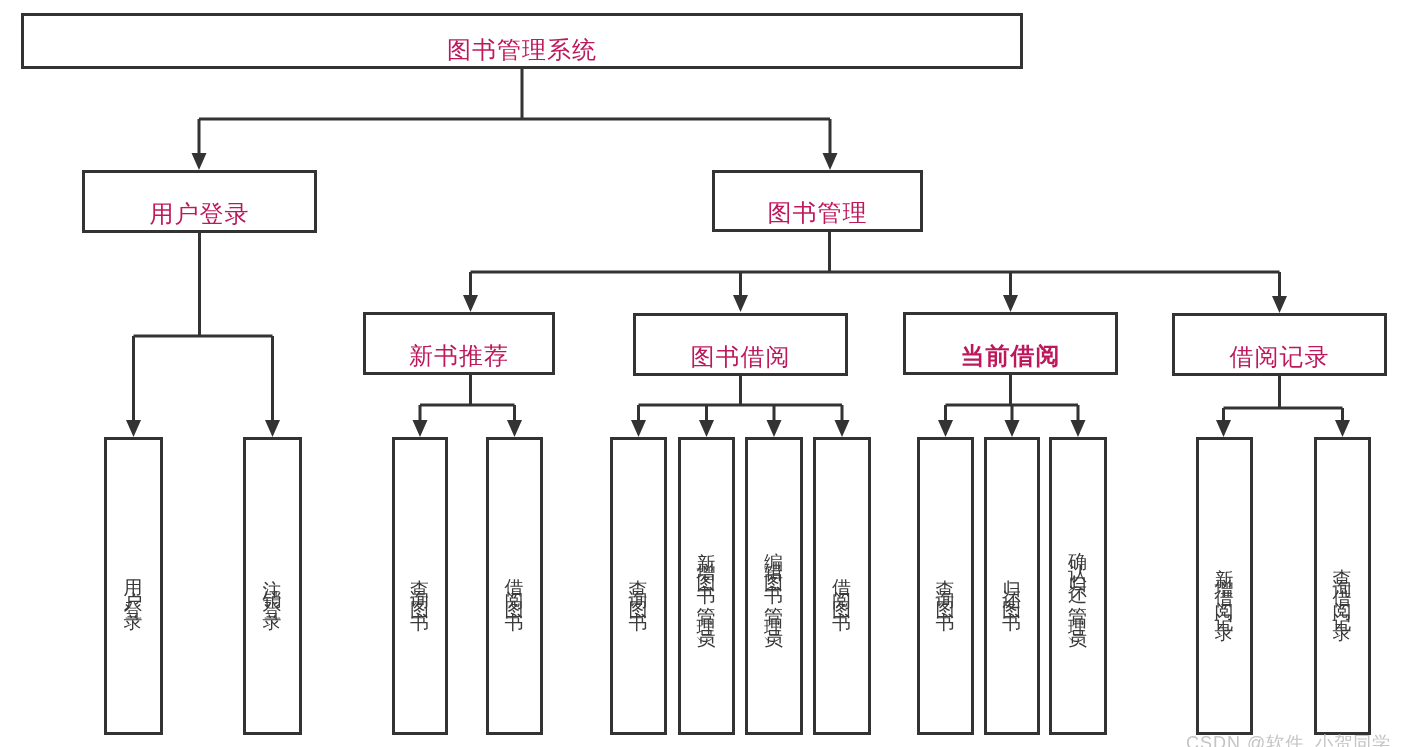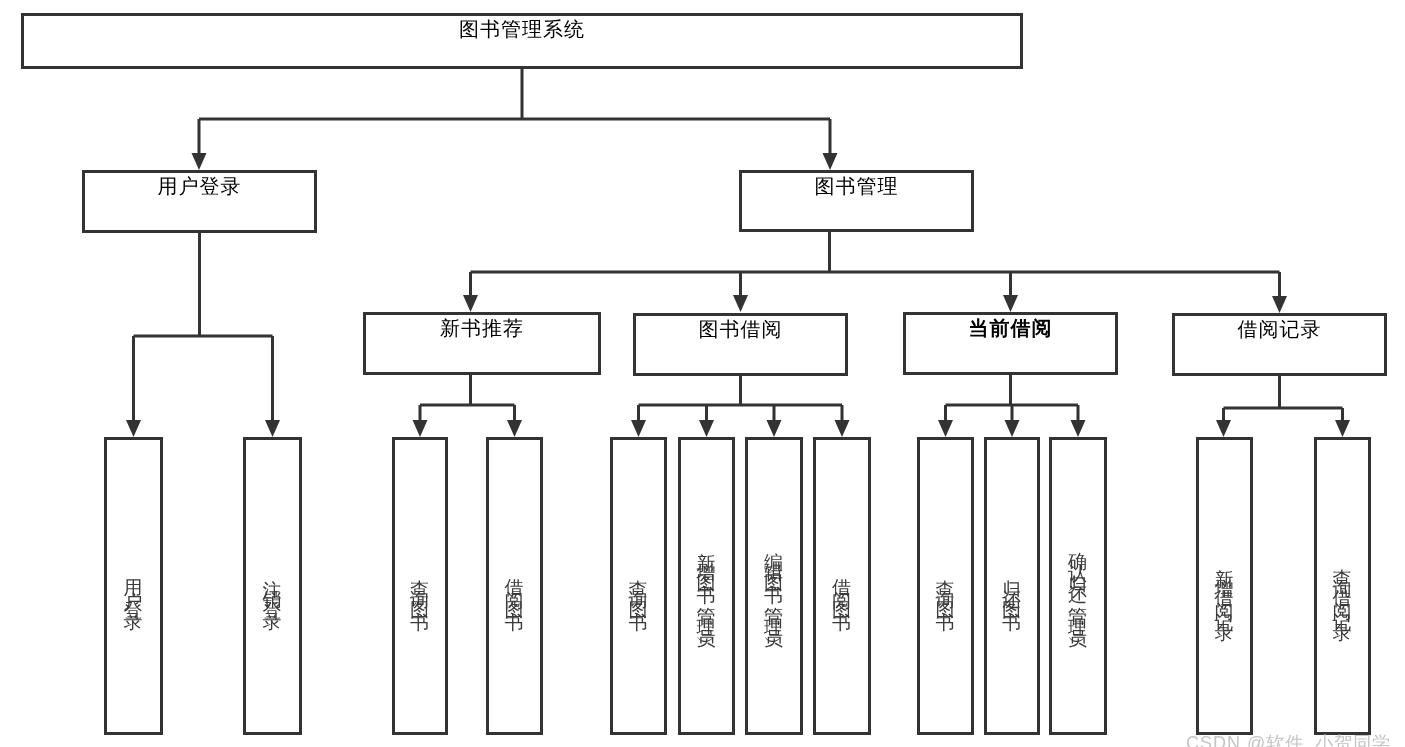--- a/index.html
+++ b/index.html
@@ -11,23 +11,23 @@
     overflow:hidden;
   }
   .connector-layer{
     position:absolute;left:0;top:0;width:1405px;height:747px;
   }
   .node{
     position:absolute;
     box-sizing:border-box;
     border:3px solid #333333;
     background:#ffffff;
-    display:flex;align-items:flex-start;justify-content:center;
-    color:#000000;
-    font-size:20px;
+    display:flex;align-items:flex-end;justify-content:center;
+    color:#be185d;
+    font-size:24px;
     letter-spacing:1px;
     white-space:nowrap;
   }
   .leaf{
     position:absolute;
     box-sizing:border-box;
     border:3px solid #333333;
     background:#ffffff;
     display:flex;align-items:center;justify-content:center;
     color:#3a3a3a;
@@ -94,25 +94,25 @@
              M1335 420 L1350 420 L1342.5 437 Z" fill="#333333" stroke="none"></path>
   </svg>
 
   <div class="node" style="left:21px;top:13px;width:1002px;height:56px;">
     <span>图书管理系统</span>
   </div>
 
   <div class="node" style="left:82px;top:170px;width:235px;height:63px;">
     <span>用户登录</span>
   </div>
-  <div class="node" style="left:712px;top:170px;width:235px;height:62px;margin-left:27px;">
+  <div class="node" style="left:712px;top:170px;width:211px;height:62px;">
     <span>图书管理</span>
   </div>
 
-  <div class="node" style="left:363px;top:312px;width:238px;height:63px;">
+  <div class="node" style="left:363px;top:312px;width:192px;height:63px;">
     <span>新书推荐</span>
   </div>
   <div class="node" style="left:633px;top:313px;width:215px;height:63px;">
     <span>图书借阅</span>
   </div>
   <div class="node" style="left:903px;top:312px;width:215px;height:63px;font-weight:bold;">
     <span>当前借阅</span>
   </div>
   <div class="node" style="left:1172px;top:313px;width:215px;height:63px;">
     <span>借阅记录</span>

